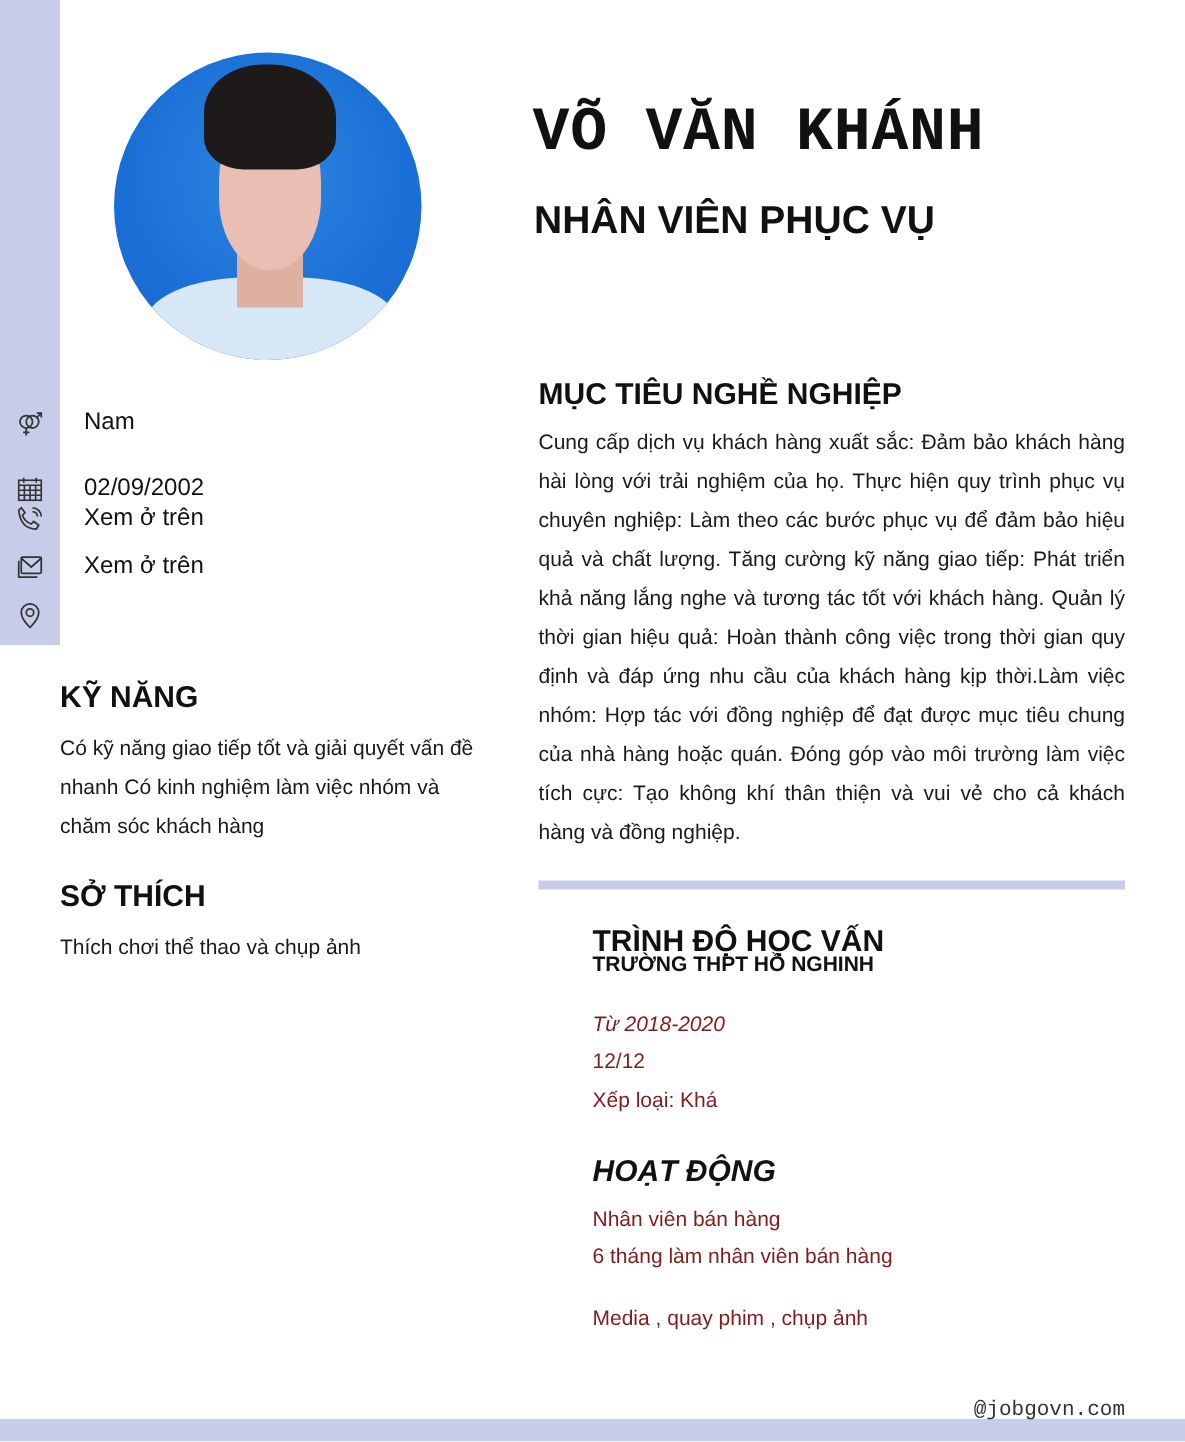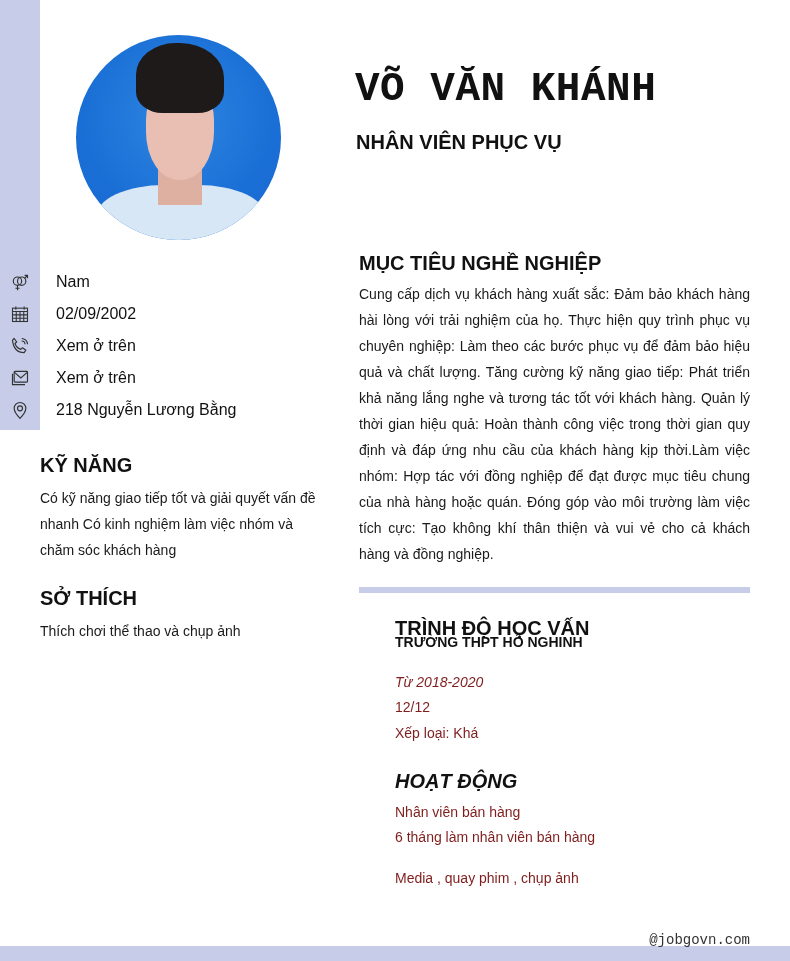--- a/index.html
+++ b/index.html
@@ -13,21 +13,21 @@
       position: absolute; left: 76px; top: 35px; width: 205px; height: 205px; border-radius: 50%;
       background: radial-gradient(circle at 50% 40%, #2f86e0 0%, #1a6fd6 60%, #1766cc 100%);
       overflow: hidden;
     }
     .avatar .hair { position: absolute; left: 60px; top: 8px; width: 88px; height: 70px; background: #1e1a1a; border-radius: 45% 50% 30% 30%; }
     .avatar .face { position: absolute; left: 70px; top: 45px; width: 68px; height: 100px; background: #e8bfb2; border-radius: 40% 40% 48% 48%; }
     .avatar .neck { position: absolute; left: 82px; top: 130px; width: 44px; height: 40px; background: #deb0a2; }
     .avatar .shirt { position: absolute; left: 20px; top: 150px; width: 170px; height: 80px; background: #d8e7f6; border-radius: 40% 40% 0 0; }
 
     .name { position: absolute; left: 355px; top: 66px; font-size: 41px; font-weight: 700; letter-spacing: 0.5px; font-family: Liberation Mono, monospace; }
-    .job-title { position: absolute; left: 356px; top: 131px; font-size: 20px; font-weight: 700; }
+    .job-title { position: absolute; left: 356px; top: 131px; font-size: 26px; font-weight: 700; }
 
     .info-row { position: absolute; left: 0; height: 28px; display: flex; align-items: center; }
     .info-row .icon { width: 40px; display: flex; justify-content: center; align-items: center; color: #333; }
     .info-row .icon svg { width: 20px; height: 20px; }
     .info-row .text { margin-left: 16px; font-size: 16px; color: #111; }
 
     .section-title { position: absolute; font-size: 20px; font-weight: 700; color: #111; text-align: center; }
     .body-text { position: absolute; font-size: 14px; color: #1a1a1a; line-height: 26px; }
 
     .objective-text { left: 359px; top: 281px; width: 391px; text-align: justify; }
@@ -58,21 +58,21 @@
 <div class="info-row" style="top:268px;">
   <span class="icon">
     <svg viewBox="0 0 24 24" fill="none" stroke="#333" stroke-width="1.4">
         <circle cx="9" cy="11" r="5"></circle>
         <circle cx="14" cy="11" r="5"></circle>
         <path d="M9 16v6M6.5 19.5h5M17.5 7.5L21 4M17.5 4H21v3.5"></path>
       </svg>
   </span>
   <span class="text">Nam</span>
 </div>
-<div class="info-row" style="top:300px;text-align:right;">
+<div class="info-row" style="top:312px;text-align:right;">
   <span class="icon">
     <svg viewBox="0 0 24 24" fill="none" stroke="#333" stroke-width="1.3">
         <rect x="3" y="5" width="18" height="16"></rect>
         <path d="M3 9h18M7 3v4M17 3v4M3 13h18M3 17h18M7.5 9v12M12 9v12M16.5 9v12"></path>
       </svg>
   </span>
   <span class="text">02/09/2002</span>
 </div>
 <div class="info-row" style="top:332px;">
   <span class="icon">
@@ -92,21 +92,20 @@
   </span>
   <span class="text">Xem ở trên</span>
 </div>
 <div class="info-row" style="top:396px;">
   <span class="icon">
     <svg viewBox="0 0 24 24" fill="none" stroke="#333" stroke-width="1.4">
         <path d="M12 22s-7-7-7-12a7 7 0 0 1 14 0c0 5-7 12-7 12z"></path>
         <circle cx="12" cy="10" r="3"></circle>
       </svg>
   </span>
-  <span class="text">218 Nguyễn Lương Bằng</span>
 </div>
 
 <div class="section-title" style="left:40px; top:454px;">KỸ NĂNG</div>
 <div class="body-text" style="left:40px; top:485px; width:280px;">Có kỹ năng giao tiếp tốt và giải quyết vấn đề nhanh Có kinh nghiệm làm việc nhóm và chăm sóc khách hàng</div>
 
 <div class="section-title" style="left:40px; top:587px;">SỞ THÍCH</div>
 <div class="body-text" style="left:40px; top:618px; width:280px;">Thích chơi thể thao và chụp ảnh</div>
 
 <div class="section-title" style="left:359px; top:252px;">MỤC TIÊU NGHỀ NGHIỆP</div>
 <div class="body-text objective-text">Cung cấp dịch vụ khách hàng xuất sắc: Đảm bảo khách hàng hài lòng với trải nghiệm của họ. Thực hiện quy trình phục vụ chuyên nghiệp: Làm theo các bước phục vụ để đảm bảo hiệu quả và chất lượng. Tăng cường kỹ năng giao tiếp: Phát triển khả năng lắng nghe và tương tác tốt với khách hàng. Quản lý thời gian hiệu quả: Hoàn thành công việc trong thời gian quy định và đáp ứng nhu cầu của khách hàng kịp thời.Làm việc nhóm: Hợp tác với đồng nghiệp để đạt được mục tiêu chung của nhà hàng hoặc quán. Đóng góp vào môi trường làm việc tích cực: Tạo không khí thân thiện và vui vẻ cho cả khách hàng và đồng nghiệp.</div>

